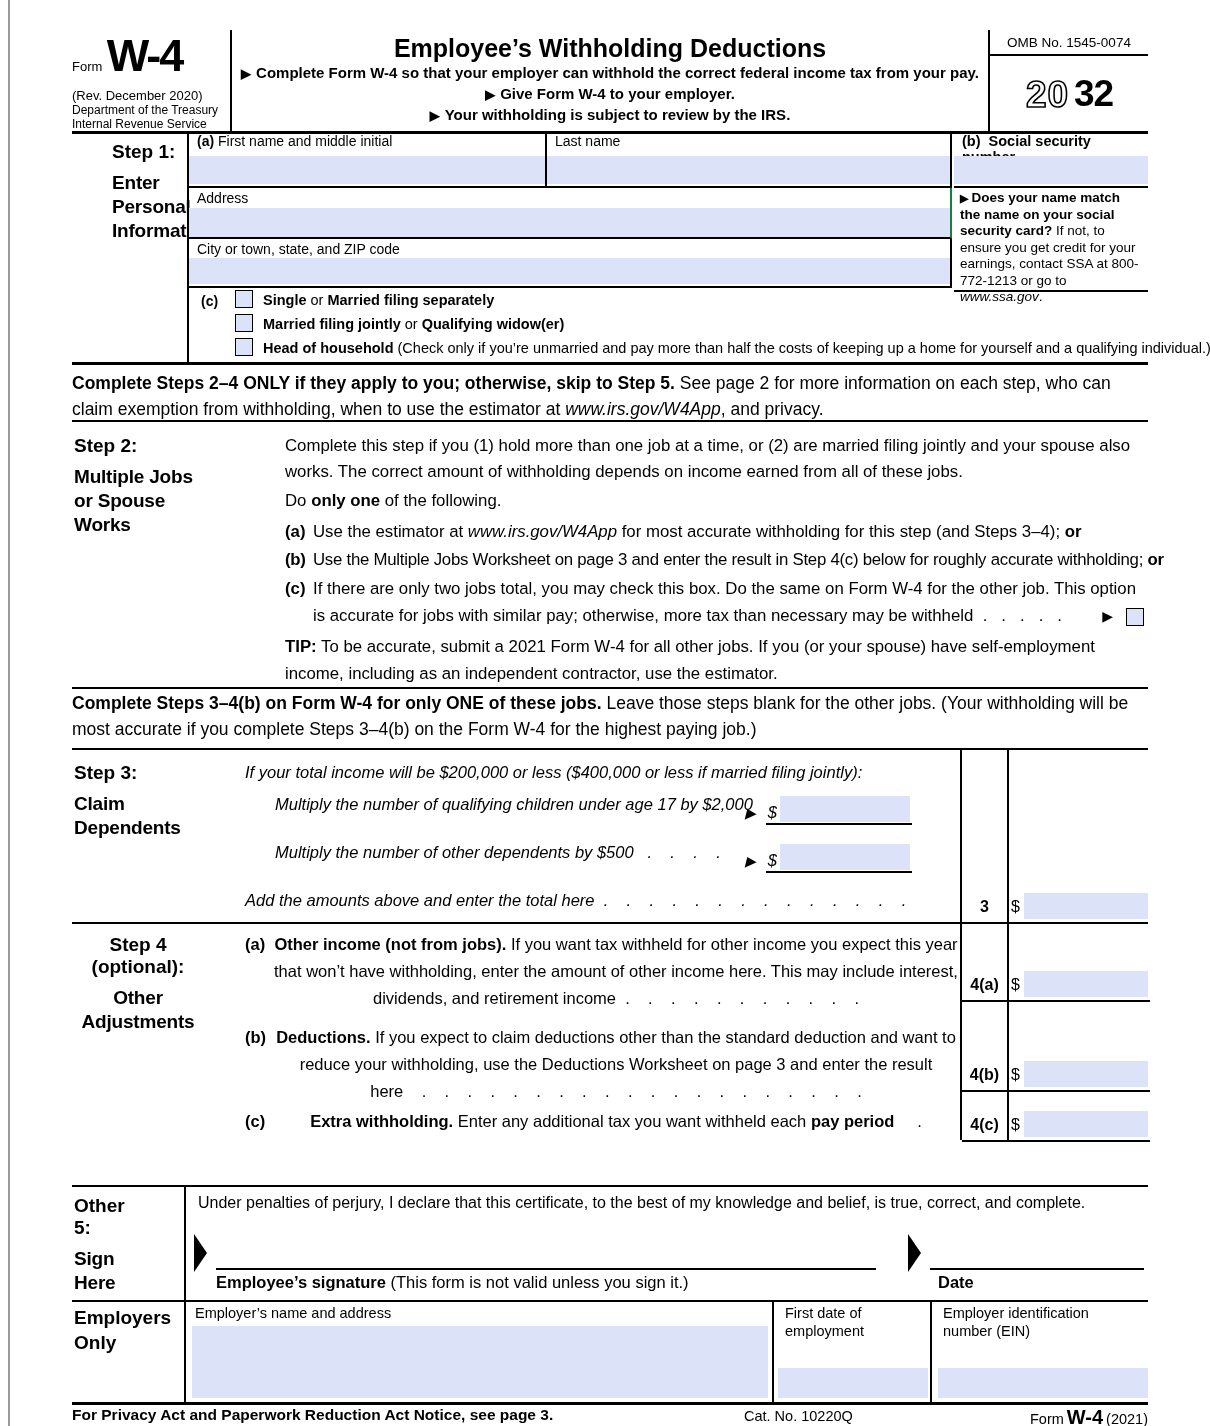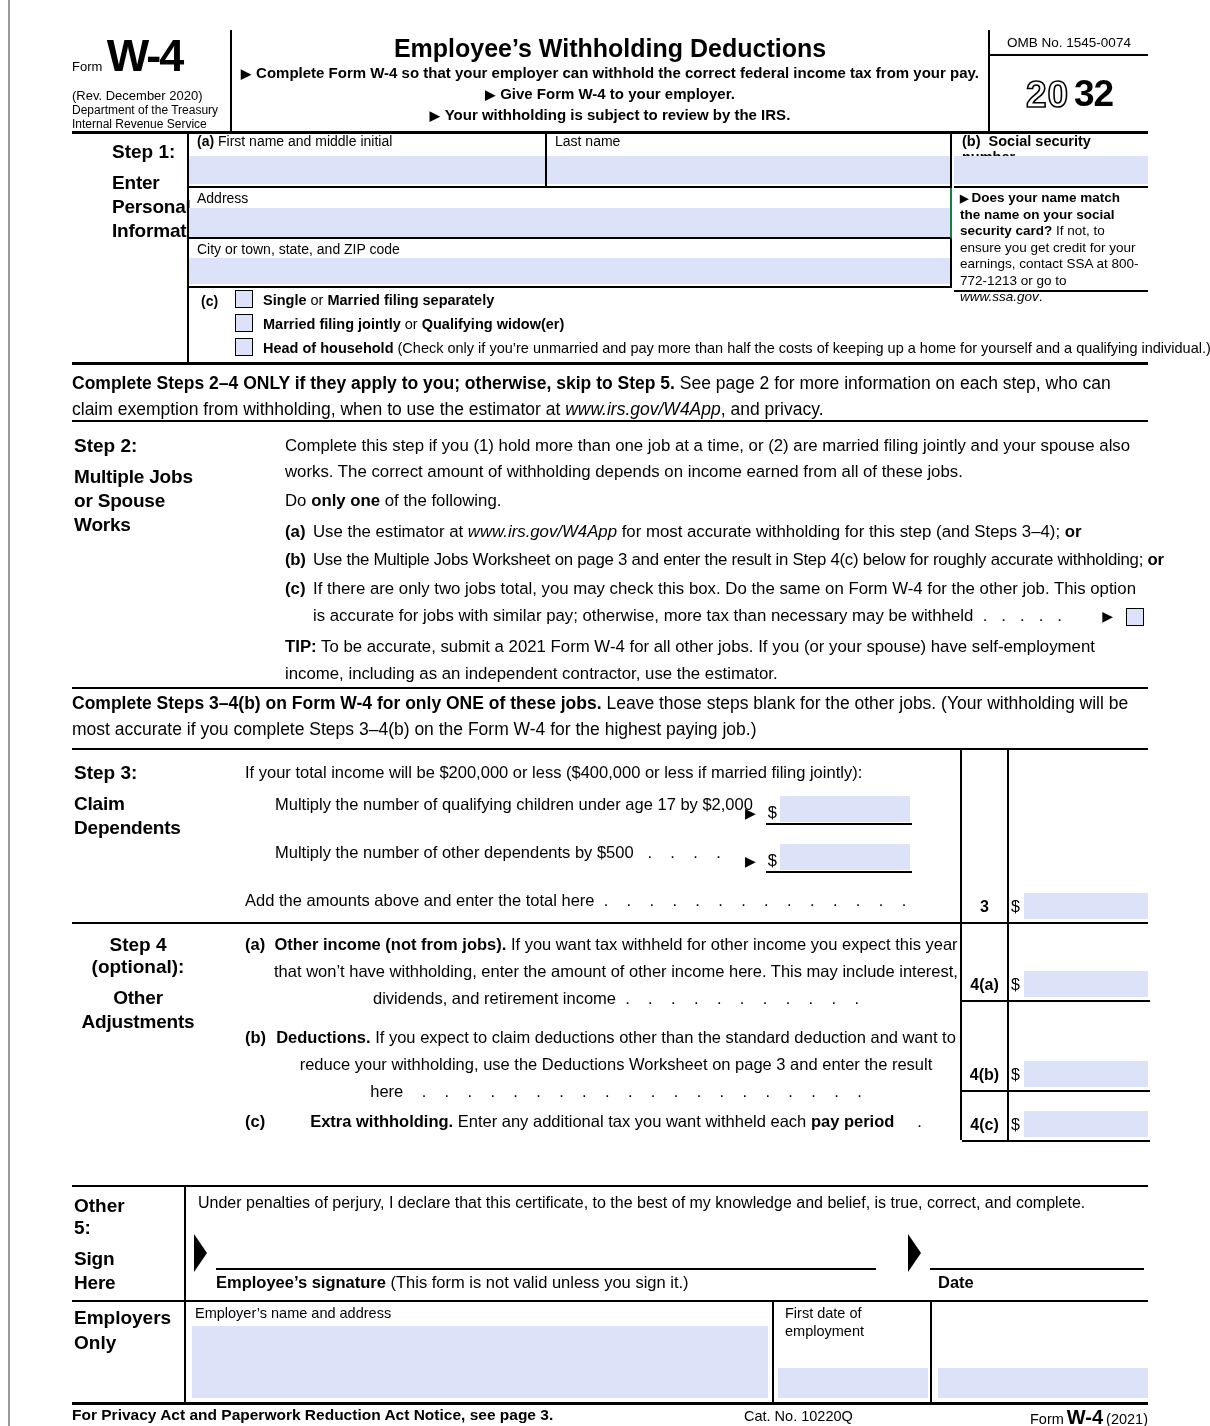--- a/index.html
+++ b/index.html
@@ -68,21 +68,21 @@
   .pcx{top:153px;line-height:27px;}
   .tip{top:211px;line-height:27px;}
   .tag{position:absolute;left:0;font-weight:bold;}
   .hang{padding-left:28px;}
   .pc-anchor{position:absolute;right:4px;top:28px;display:flex;align-items:center;}
   .pc-anchor .cb{margin-left:13px;}
   
   #s3{top:750px;left:72px;width:1076px;height:172px;border-bottom:2px solid #000;}
   #s3 .steplab{left:2px;top:12px;width:118px;}
   .s3b{left:173px;top:0;width:714px;bottom:0;font-size:16.5px;}
-  .s3b>div{position:absolute;}
+  .s3b>div{position:absolute;font-style:italic;}
   .intro{top:13px;left:0;right:0;}
   .r1{top:45px;left:30px;right:0;height:32px;}
   .r2{top:93px;left:30px;right:0;height:32px;}
   .r3t{top:141px;left:0;right:0;}
   .anchor{position:absolute;left:470px;bottom:2px;display:flex;align-items:flex-end;}
   .anchor .arr{padding-bottom:4px;margin-right:10px;}
   .du{display:flex;align-items:flex-end;border-bottom:2px solid #000;padding:0 2px 1px 2px;}
   .du .uf{width:130px;height:26px;margin-left:3px;}
   
   #s4{top:922px;left:72px;width:1076px;height:218px;text-align:center;}
@@ -356,20 +356,21 @@
     <div class="abs eb">
       <div class="ecol e1">
         <div class="el">Employer’s name and address</div>
         <div class="fld ef1 bluefield"></div>
       </div>
       <div class="ecol e2">
         <div class="el">First date of employment</div>
         <div class="fld ef2 bluefield"></div>
       </div>
       <div class="ecol e3">
+        <div class="el">Employer identification number (EIN)</div>
         <div class="fld ef3 bluefield"></div>
       </div>
     </div>
   </div>
 
   <div class="abs" id="foot">
     <div class="f1">For Privacy Act and Paperwork Reduction Act Notice, see page 3.</div>
     <div class="f2">Cat. No. 10220Q</div>
     <div class="f3">
       <span class="fp">Form</span>

